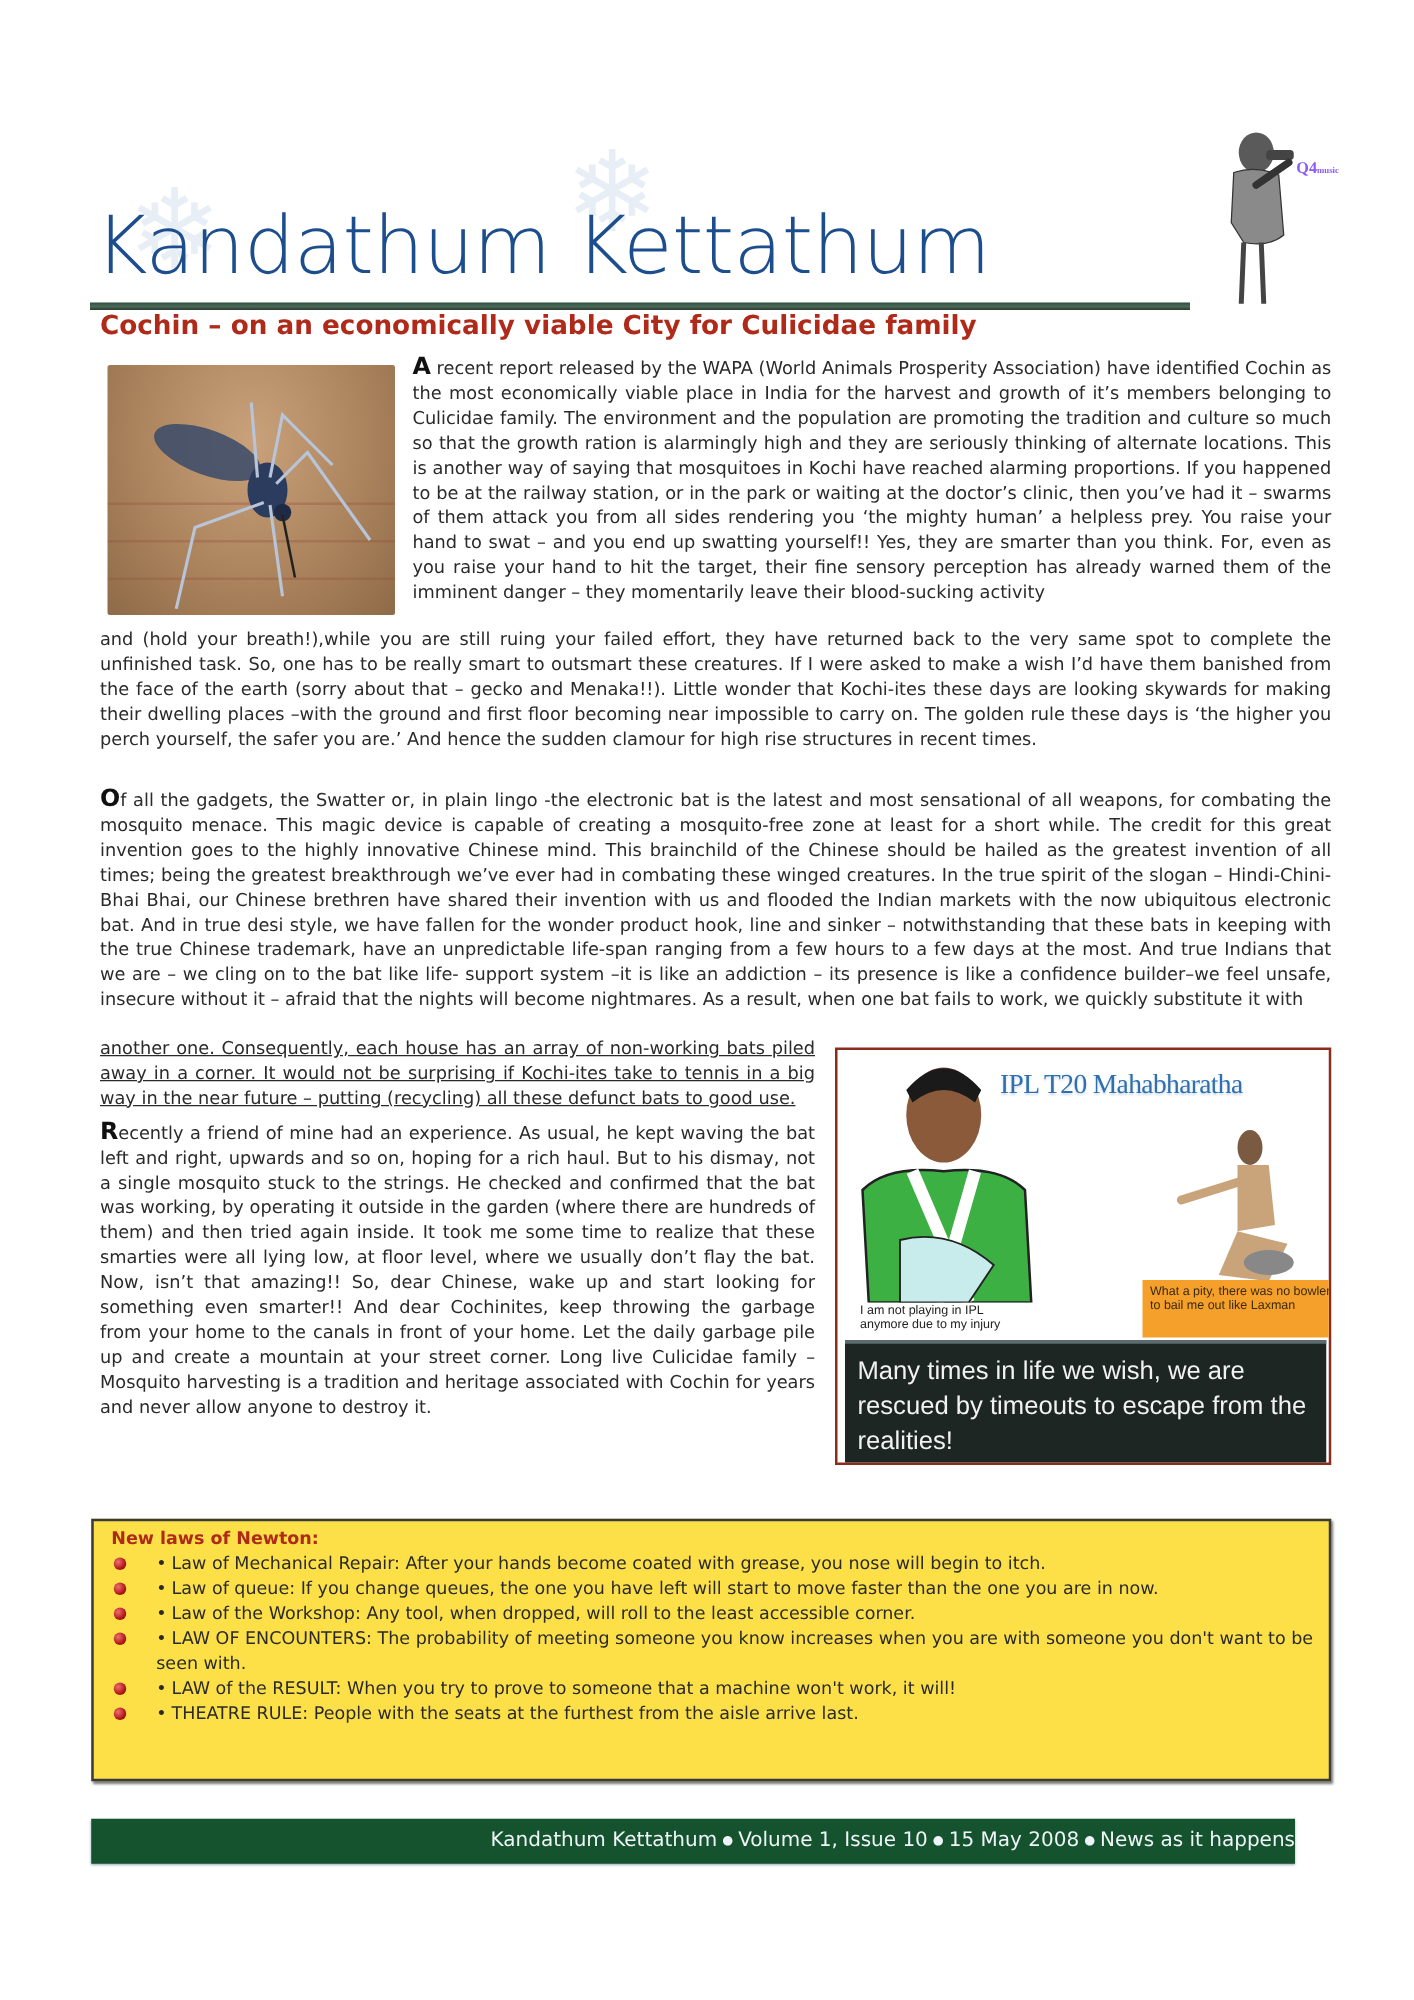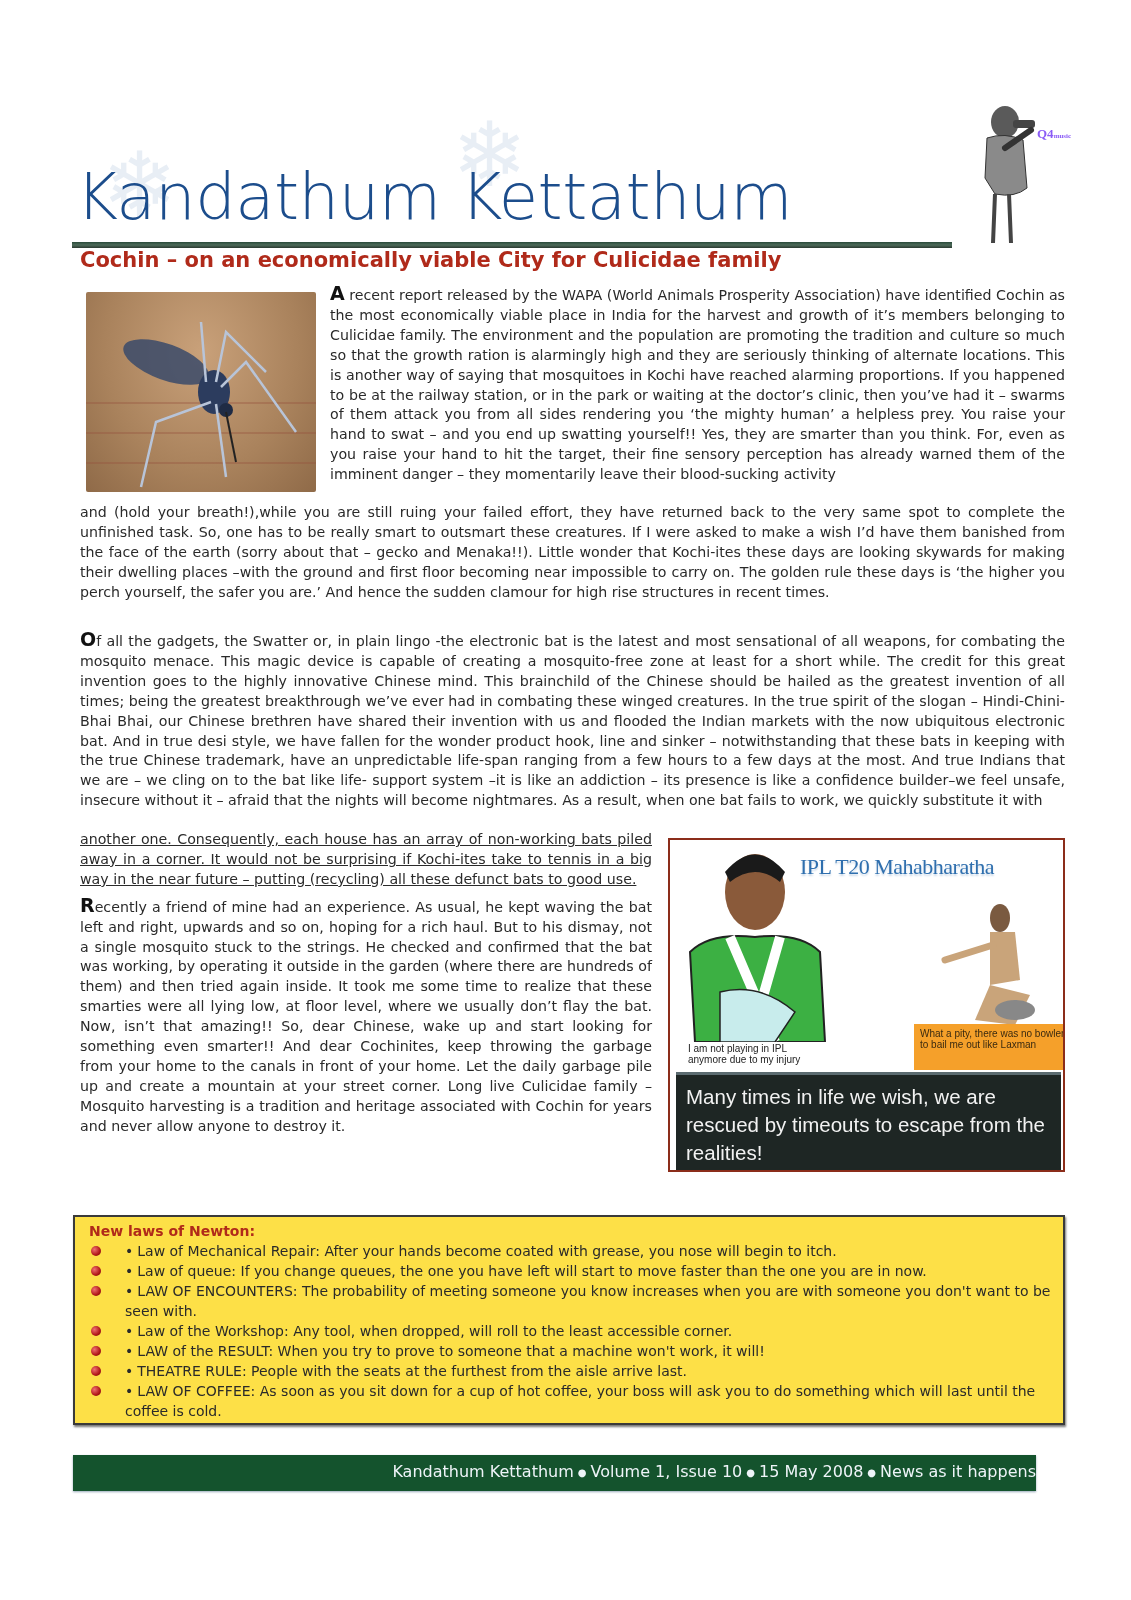--- a/index.html
+++ b/index.html
@@ -112,24 +112,23 @@
   </svg>
   <div class="caption-left">I am not playing in IPL anymore due to my injury</div>
   <div class="caption-right">What a pity, there was no bowlers to bail me out like Laxman</div>
   <div class="quote-box">Many times in life we wish, we are rescued by timeouts to escape from the realities!</div>
 </div>
 
 <div class="laws-box">
   <div class="laws-heading">New laws of Newton:</div>
   <div class="law-item"><span class="bullet"></span><span class="dot">•</span><span>Law of Mechanical Repair: After your hands become coated with grease, you nose will begin to itch.</span></div>
   <div class="law-item"><span class="bullet"></span><span class="dot">•</span><span>Law of queue: If you change queues, the one you have left will start to move faster than the one you are in now.</span></div>
+  <div class="law-item"><span class="bullet"></span><span class="dot">•</span><span>Law of the Workshop: Any tool, when dropped, will roll to the least accessible corner.</span></div>
   <div class="law-item"><span class="bullet"></span><span class="dot">•</span><span>LAW OF ENCOUNTERS: The probability of meeting someone you know increases when you are with someone you don't want to be seen with.</span></div>
-  <div class="law-item"><span class="bullet"></span><span class="dot">•</span><span>Law of the Workshop: Any tool, when dropped, will roll to the least accessible corner.</span></div>
   <div class="law-item"><span class="bullet"></span><span class="dot">•</span><span>LAW of the RESULT: When you try to prove to someone that a machine won't work, it will!</span></div>
   <div class="law-item"><span class="bullet"></span><span class="dot">•</span><span>THEATRE RULE: People with the seats at the furthest from the aisle arrive last.</span></div>
-  <div class="law-item"><span class="bullet"></span><span class="dot">•</span><span>LAW OF COFFEE: As soon as you sit down for a cup of hot coffee, your boss will ask you to do something which will last until the coffee is cold.</span></div>
 </div>
 
 <div class="footer-bar">
   <div class="footer-text">
     <span>Kandathum Kettathum</span><span class="sep">●</span><span>Volume 1, Issue 10</span><span class="sep">●</span><span>15 May 2008</span><span class="sep">●</span><span>News as it happens</span>
   </div>
 </div>
 
 </body></html>

